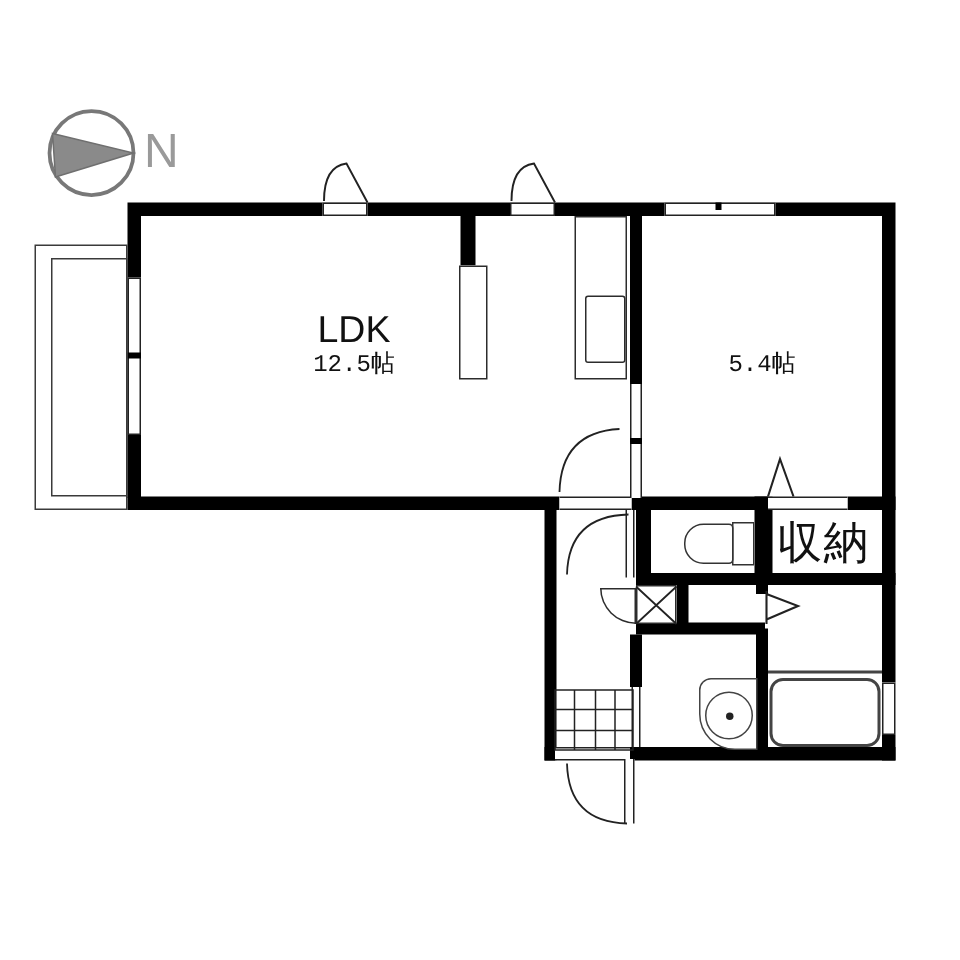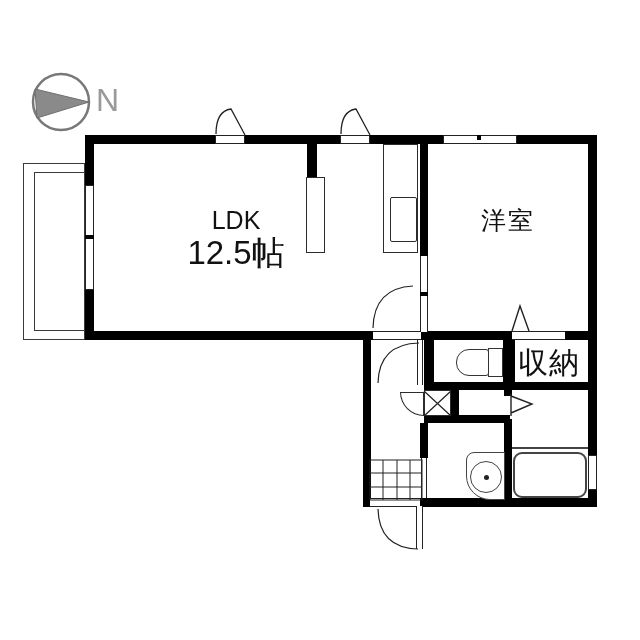--- a/index.html
+++ b/index.html
@@ -5,21 +5,21 @@
   html,body{margin:0;padding:0;background:#fff;}
   .plan{
     position:relative;width:640px;height:640px;background:#fff;overflow:hidden;
     font-family:"Liberation Sans","DejaVu Sans",sans-serif;color:#111;
   }
   .plan *{box-sizing:border-box;}
   .wall{position:absolute;background:#000;}
   .abs{position:absolute;}
   .label{position:absolute;text-align:center;color:#111;line-height:1.15;white-space:nowrap;}
   .room-name{font-size:25px;}
-  .room-size{font-size:33px;}
+  .room-size{font-size:16px;font-family:Liberation Mono, monospace;}
   .storage-name{font-size:30px;letter-spacing:1px;}
   .north-n{font-size:32px;color:#9a9a9a;}
   
   .open-h{position:absolute;background:#fff;border-top:1px solid #222;border-bottom:1px solid #222;}
   .open-v{position:absolute;background:#fff;border-left:1px solid #222;border-right:1px solid #222;}
   .win-box{position:absolute;background:#fff;border:1px solid #222;}
   .tick{position:absolute;background:#000;}
   
   .outline{position:absolute;background:#fff;border:1.5px solid #2c2c2c;}
   .balcony-line{position:absolute;border:1.5px solid #3a3a3a;background:transparent;}
@@ -113,17 +113,17 @@
       <circle cx="61" cy="102" r="28" fill="none" stroke="#787878" stroke-width="2.5"></circle>
       <polygon points="35,89 89,102 37,118" fill="#8a8a8a" stroke="#6f6f6f" stroke-width="1"></polygon>
     </g>
   </svg>
 
   <div class="label north-n" style="left:96px;top:82px;">N</div>
 
   <div class="label room-name" style="left:161px;top:206px;width:150px;">LDK</div>
   <div class="label room-size" style="left:161px;top:234px;width:150px;">12.5帖</div>
 
-  <div class="label room-name" style="left:433px;top:206px;width:150px;letter-spacing:2px;">洋室</div>
+  <div class="label room-size" style="left:433px;top:234px;width:150px;">5.4帖</div>
 
   <div class="label storage-name" style="left:508px;top:346px;width:82px;">収納</div>
 
 </div>
 
 </body></html>

